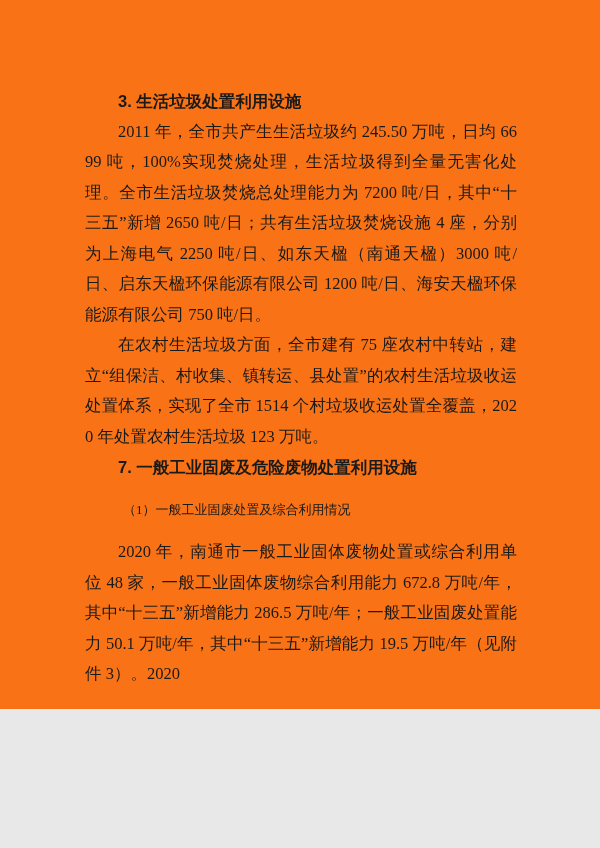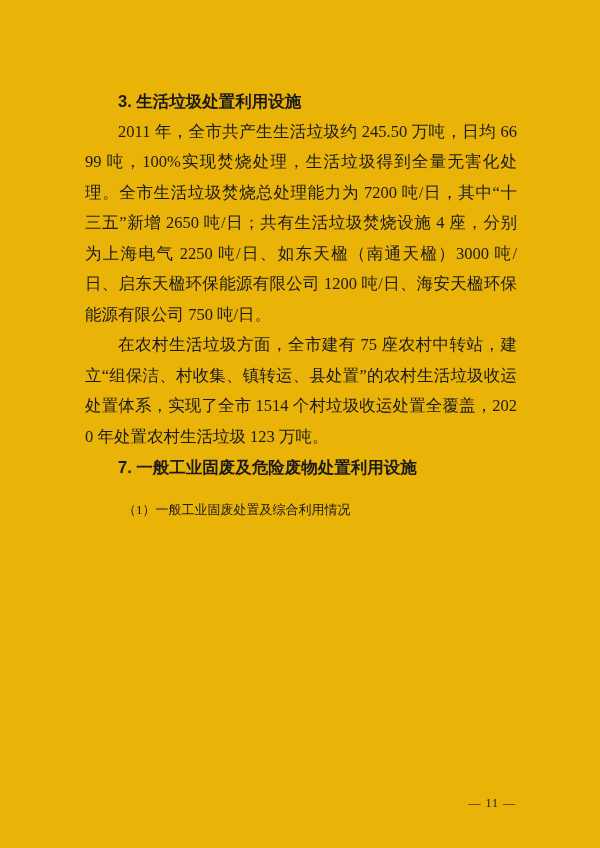--- a/index.html
+++ b/index.html
@@ -7,22 +7,22 @@
   body {
     width: 600px;
     height: 848px;
     background: #e8e8e8;
     font-family: "Liberation Serif", "DejaVu Serif", serif;
     color: #1a1a1a;
   }
   .page {
     position: relative;
     width: 600px;
-    height: 848px;
-    background: #eab308;
+    height: 709px;
+    background: #f97316;
     overflow: hidden;
   }
   .content {
     position: absolute;
     left: 85px;
     top: 86px;
     width: 432px;
   }
   .block {
     font-size: 16.5px;
@@ -63,15 +63,16 @@
 </head>
 <body>
 
 <div class="page">
   <div class="content">
     <p class="heading">3. 生活垃圾处置利用设施</p>
     <p class="block">2011 年，全市共产生生活垃圾约 245.50 万吨，日均 6699 吨，100%实现焚烧处理，生活垃圾得到全量无害化处理。全市生活垃圾焚烧总处理能力为 7200 吨/日，其中“十三五”新增 2650 吨/日；共有生活垃圾焚烧设施 4 座，分别为上海电气 2250 吨/日、如东天楹（南通天楹）3000 吨/日、启东天楹环保能源有限公司 1200 吨/日、海安天楹环保能源有限公司 750 吨/日。</p>
     <p class="block">在农村生活垃圾方面，全市建有 75 座农村中转站，建立“组保洁、村收集、镇转运、县处置”的农村生活垃圾收运处置体系，实现了全市 1514 个村垃圾收运处置全覆盖，2020 年处置农村生活垃圾 123 万吨。</p>
     <p class="heading">7. 一般工业固废及危险废物处置利用设施</p>
     <p class="subheading">（1）一般工业固废处置及综合利用情况</p>
+    <p class="block">2020 年，南通市一般工业固体废物处置或综合利用单位 48 家，一般工业固体废物综合利用能力 672.8 万吨/年，其中“十三五”新增能力 286.5 万吨/年；一般工业固废处置能力 50.1 万吨/年，其中“十三五”新增能力 19.5 万吨/年（见附件 3）。2020</p>
   </div>
   <div class="page-number">— 11 —</div>
 </div>
 
 </body></html>

